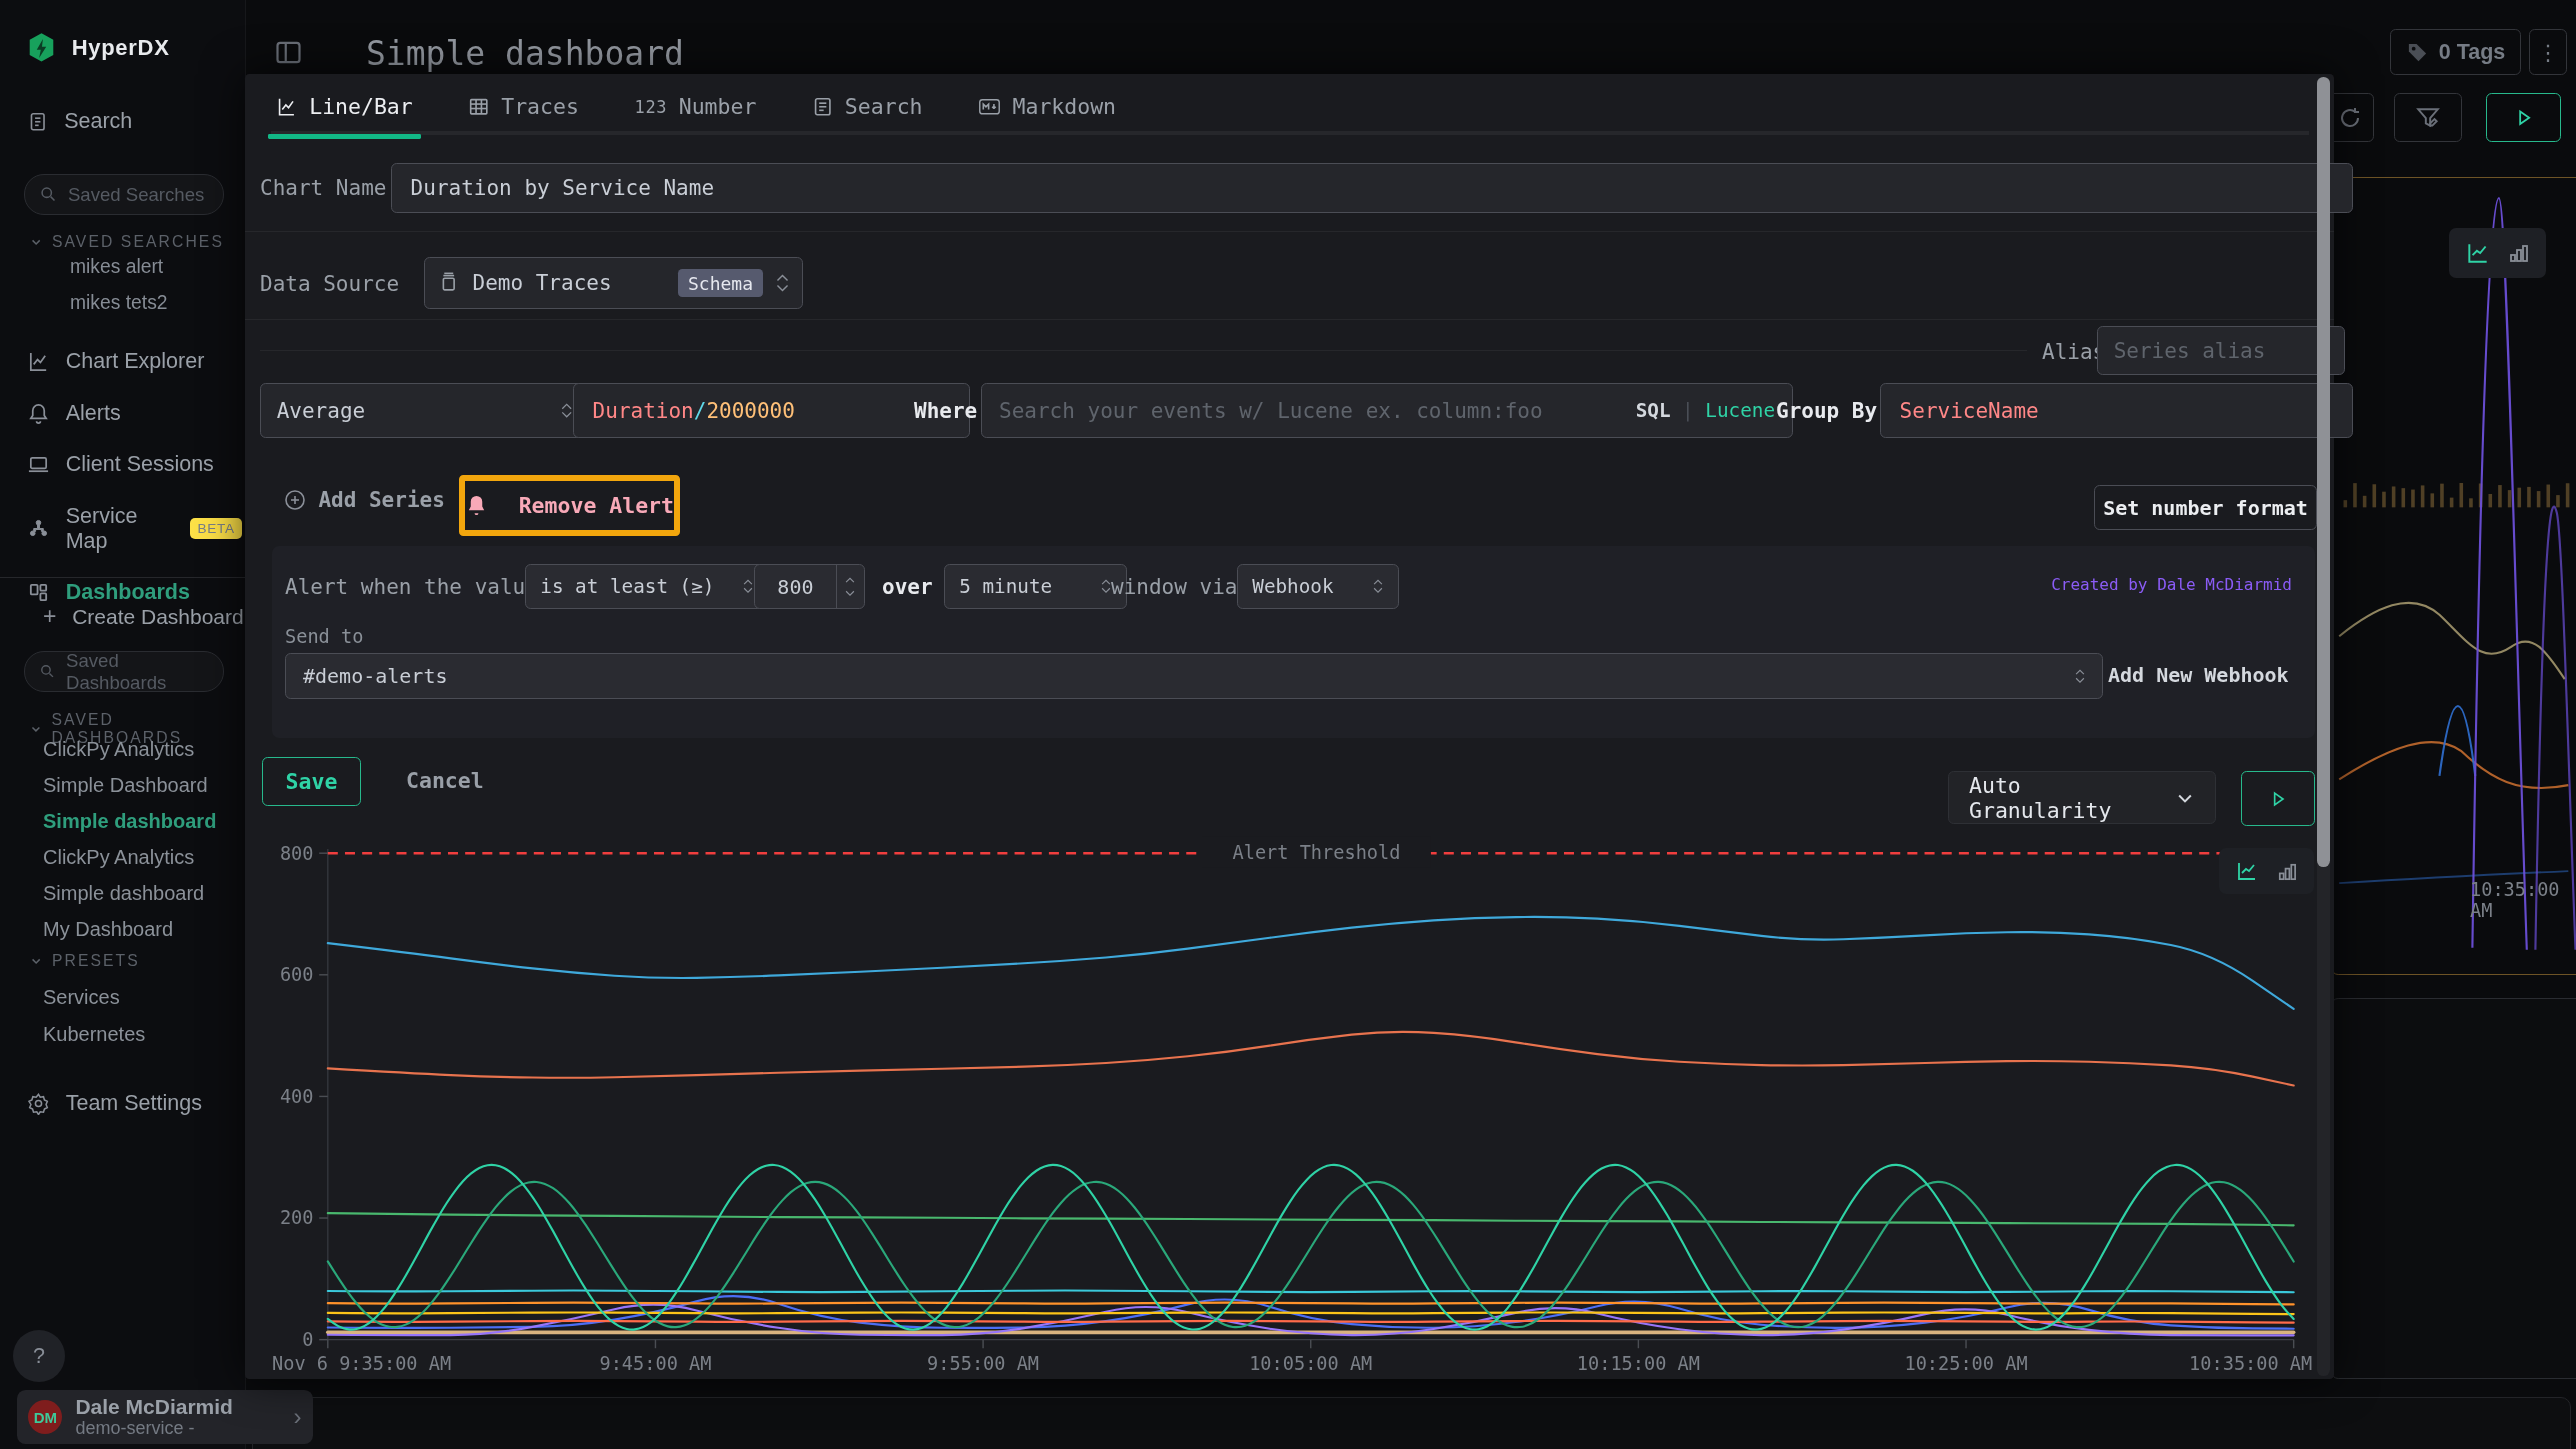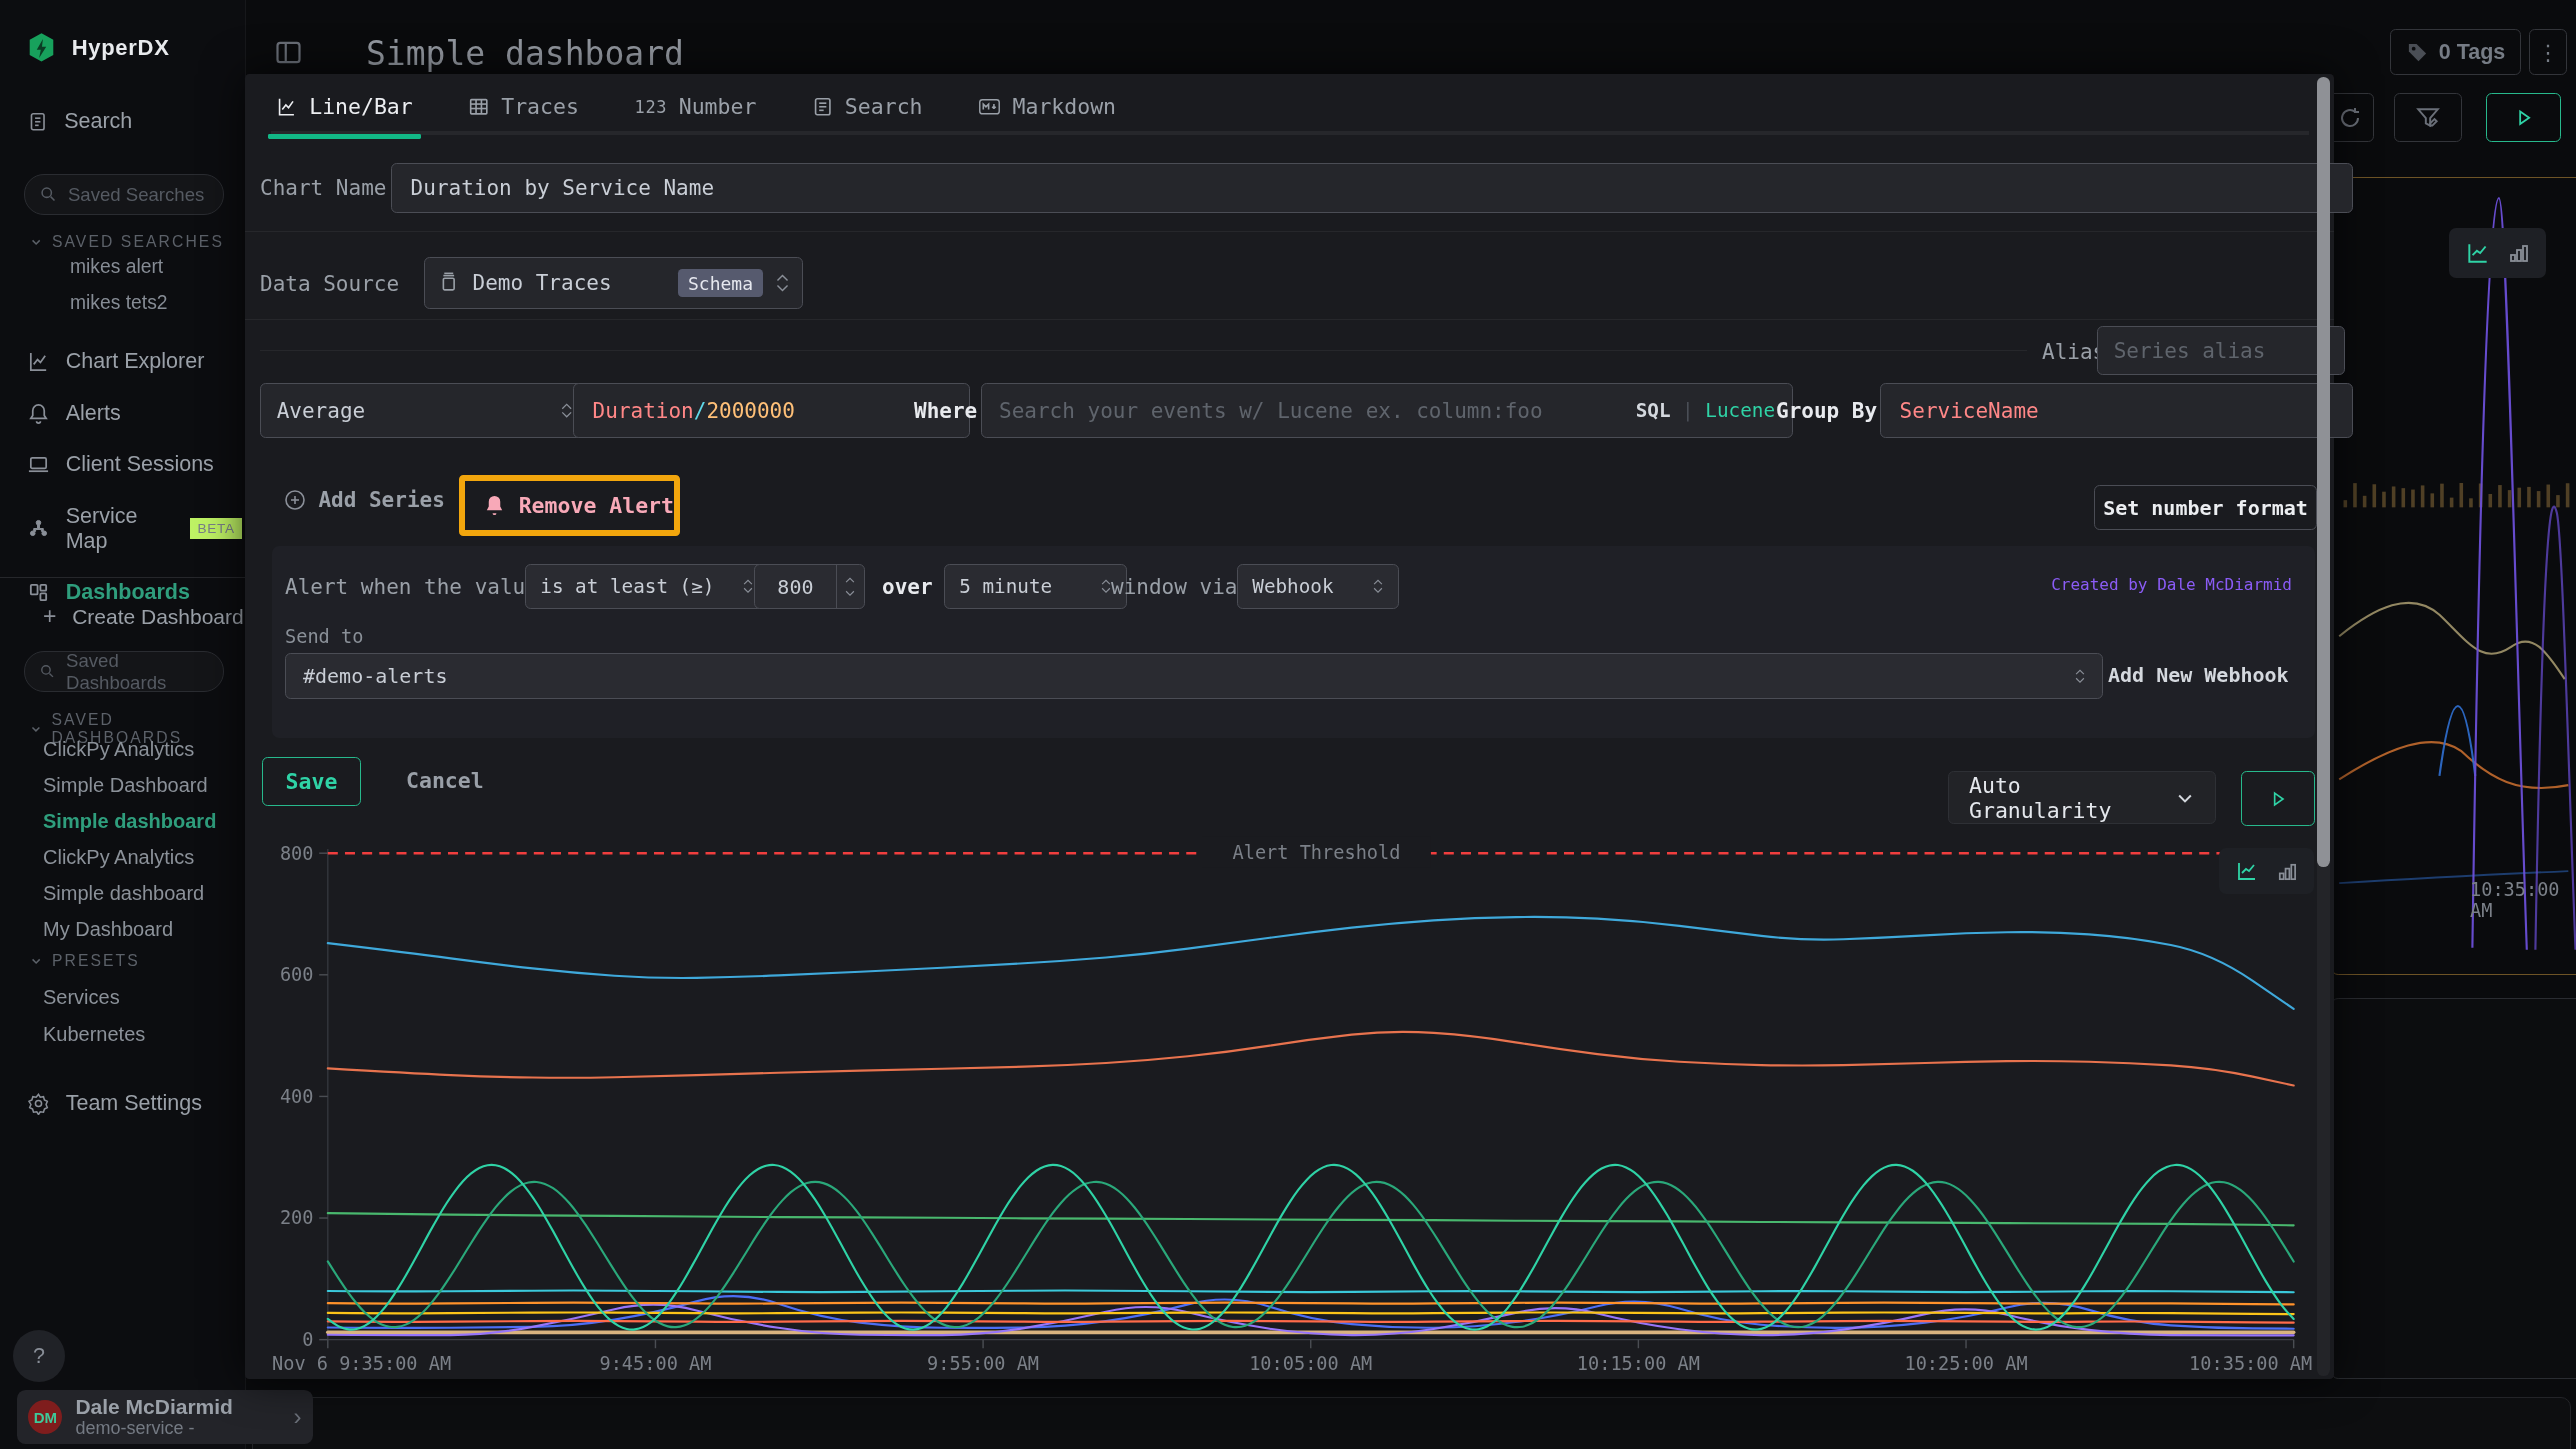--- a/index.html
+++ b/index.html
@@ -11,21 +11,21 @@
   
   .sidebar{left:0;top:0;width:245px;height:1450px;background:#0c0d10;border-right:1.4px solid #17181b;}
   .brand{color:#e8eaed;font-weight:bold;font-size:22px;letter-spacing:0.7px;}
   .side-item{display:flex;align-items:center;gap:15.7px;color:#9aa0a8;font-size:21.5px;}
   .side-item svg{stroke:#8a8f98;}
   .pill{background:#141518;border:1.4px solid #2a2c31;border-radius:20px;height:39px;display:flex;align-items:center;gap:10px;padding:0 14.3px;color:#555a62;font-size:18.6px;}
   .sec-h{color:#5c6169;font-size:15.7px;letter-spacing:2.1px;display:flex;align-items:center;gap:8.6px;}
   .s-link{color:#868c95;font-size:19.3px;}
   .d-link{color:#8b9199;font-size:20px;}
   .active-green{color:#2f9e7d !important;font-weight:bold;}
-  .beta{background:#bef264;color:#797f88;font-size:13.6px;border-radius:0;padding:2.9px 7.2px;letter-spacing:0.7px;}
+  .beta{background:#fde047;color:#797f88;font-size:13.6px;border-radius:5px;padding:2.9px 7.2px;letter-spacing:0.7px;}
   .user-card{background:#232429;border-radius:8.6px;display:flex;align-items:center;gap:13px;padding:0 11.4px;}
   .avatar{width:34px;height:34px;border-radius:50%;background:#7f1d1d;color:#3ec99a;font-weight:bold;font-size:15px;display:flex;align-items:center;justify-content:center;}
   .help-circle{width:52px;height:52px;border-radius:50%;background:#202227;color:#888e97;font-size:21.5px;display:flex;align-items:center;justify-content:center;}
   
   .page-title{color:#959aa2;font-size:33px;}
   .ghost-btn{border:1.4px solid #33353a;border-radius:5.7px;display:flex;align-items:center;justify-content:center;gap:10px;color:#767c85;background:transparent;}
   .bg-panel{border:1.4px solid #6e5426;border-radius:7.2px;background:#0a0b0d;}
   .bg-panel2{border:1.4px solid #2a2c31;border-radius:7.2px;background:#0c0d0f;}
   .chip-toggle{background:#1e2025;border-radius:7.2px;display:flex;align-items:center;justify-content:center;gap:15.7px;}
   .bottom-strip{background:#0d0e10;border:1.4px solid #232428;border-radius:10px;}
@@ -411,21 +411,21 @@
 
     <div class="abs" style="left:38px;top:414px;display:flex;align-items:center;gap:11.4px;color:#9aa0a8;font-size:21px;font-weight:bold;">
       <svg width="24" height="24" viewBox="0 0 24 24" fill="none" stroke="#8a8f98" stroke-width="1.6">
           <circle cx="12" cy="12" r="9"></circle>
           <line x1="12" y1="8" x2="12" y2="16"></line>
           <line x1="8" y1="12" x2="16" y2="12"></line>
         </svg>
       <span>Add Series</span>
     </div>
     <div class="abs hl-box" style="left:214px;top:401px;width:209px;height:49px;">
-      <div style="width:100%;height:100%;display:flex;align-items:center;justify-content:flex-end;gap:13px;font-size:21.5px;font-weight:bold;" class="pink">
+      <div style="width:100%;height:100%;display:flex;align-items:center;justify-content:space-between;gap:13px;font-size:21.5px;font-weight:bold;" class="pink">
         <svg width="23" height="23" viewBox="0 0 24 24" fill="#f8a9b8">
             <path d="M12 2a6 6 0 0 0-6 6v5l-2 4h16l-2-4V8a6 6 0 0 0-6-6z"></path>
             <path d="M10 20a2 2 0 0 0 4 0z"></path>
           </svg>
         <span>Remove Alert</span>
       </div>
     </div>
     <div class="abs btn-outline" style="left:1849px;top:411px;width:221px;height:43px;">
       <span>Set number format</span>
     </div>

